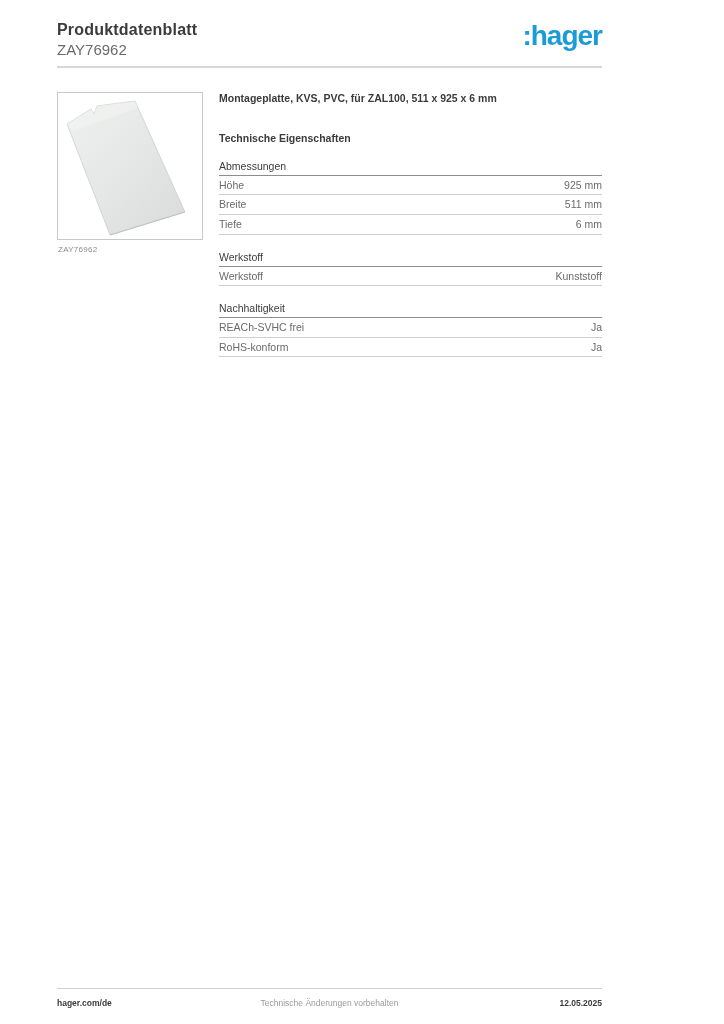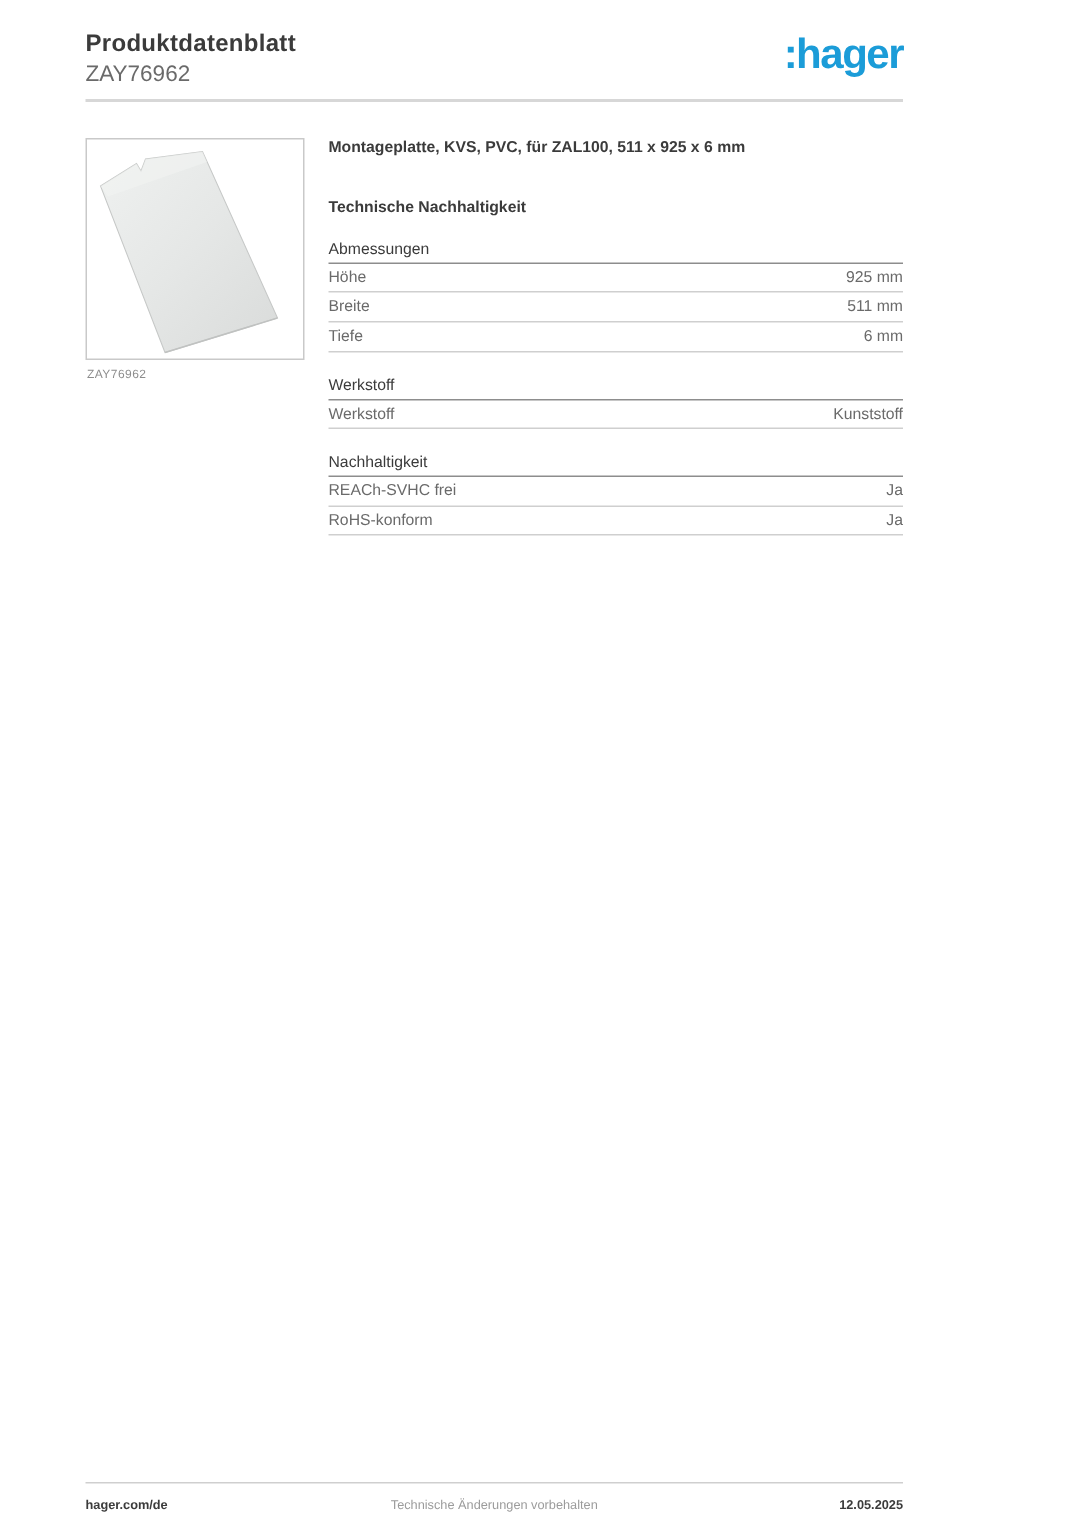--- a/index.html
+++ b/index.html
@@ -101,21 +101,21 @@
       </defs>
       <path d="M9,31 L33,16 L36,21 L39,13 L77,8 L127,119 L52,142 Z" fill="url(#plateGrad)" stroke="#c6c8c7" stroke-width="0.7"></path>
       <path d="M9,31 L33,16 L36,21 L39,13 L77,8 L80,15 L14,38 Z" fill="#f2f4f3" opacity="0.55"></path>
       <path d="M127,119 L52,142" fill="none" stroke="#c0c2c1" stroke-width="1"></path>
     </svg>
   </figure>
   <figcaption class="figure-caption">ZAY76962</figcaption>
 
   <section class="specs">
     <h1 class="product-title">Montageplatte, KVS, PVC, für ZAL100, 511 x 925 x 6 mm</h1>
-    <h2 class="tech-heading">Technische Nachhaltigkeit</h2>
+    <h2 class="tech-heading">Technische Eigenschaften</h2>
 
     <div class="spec-section">
       <div class="spec-heading">Abmessungen</div>
       <div class="spec-row">
         <span>Höhe</span>
         <span>925 mm</span>
       </div>
       <div class="spec-row">
         <span>Breite</span>
         <span>511 mm</span>

